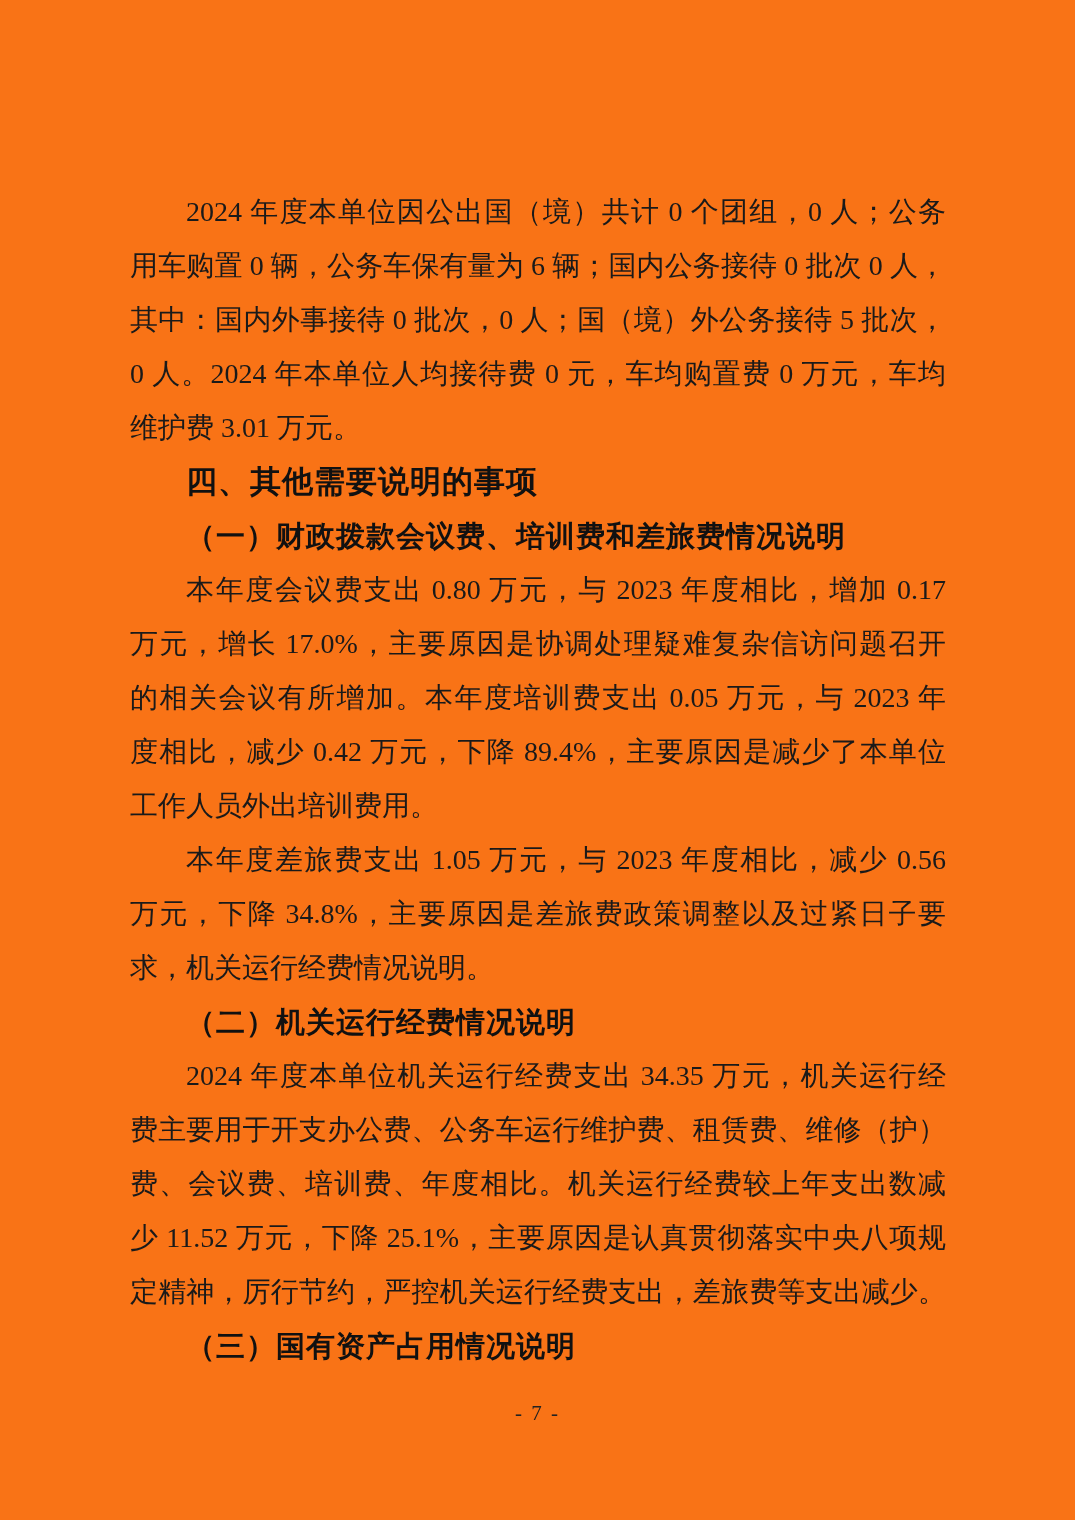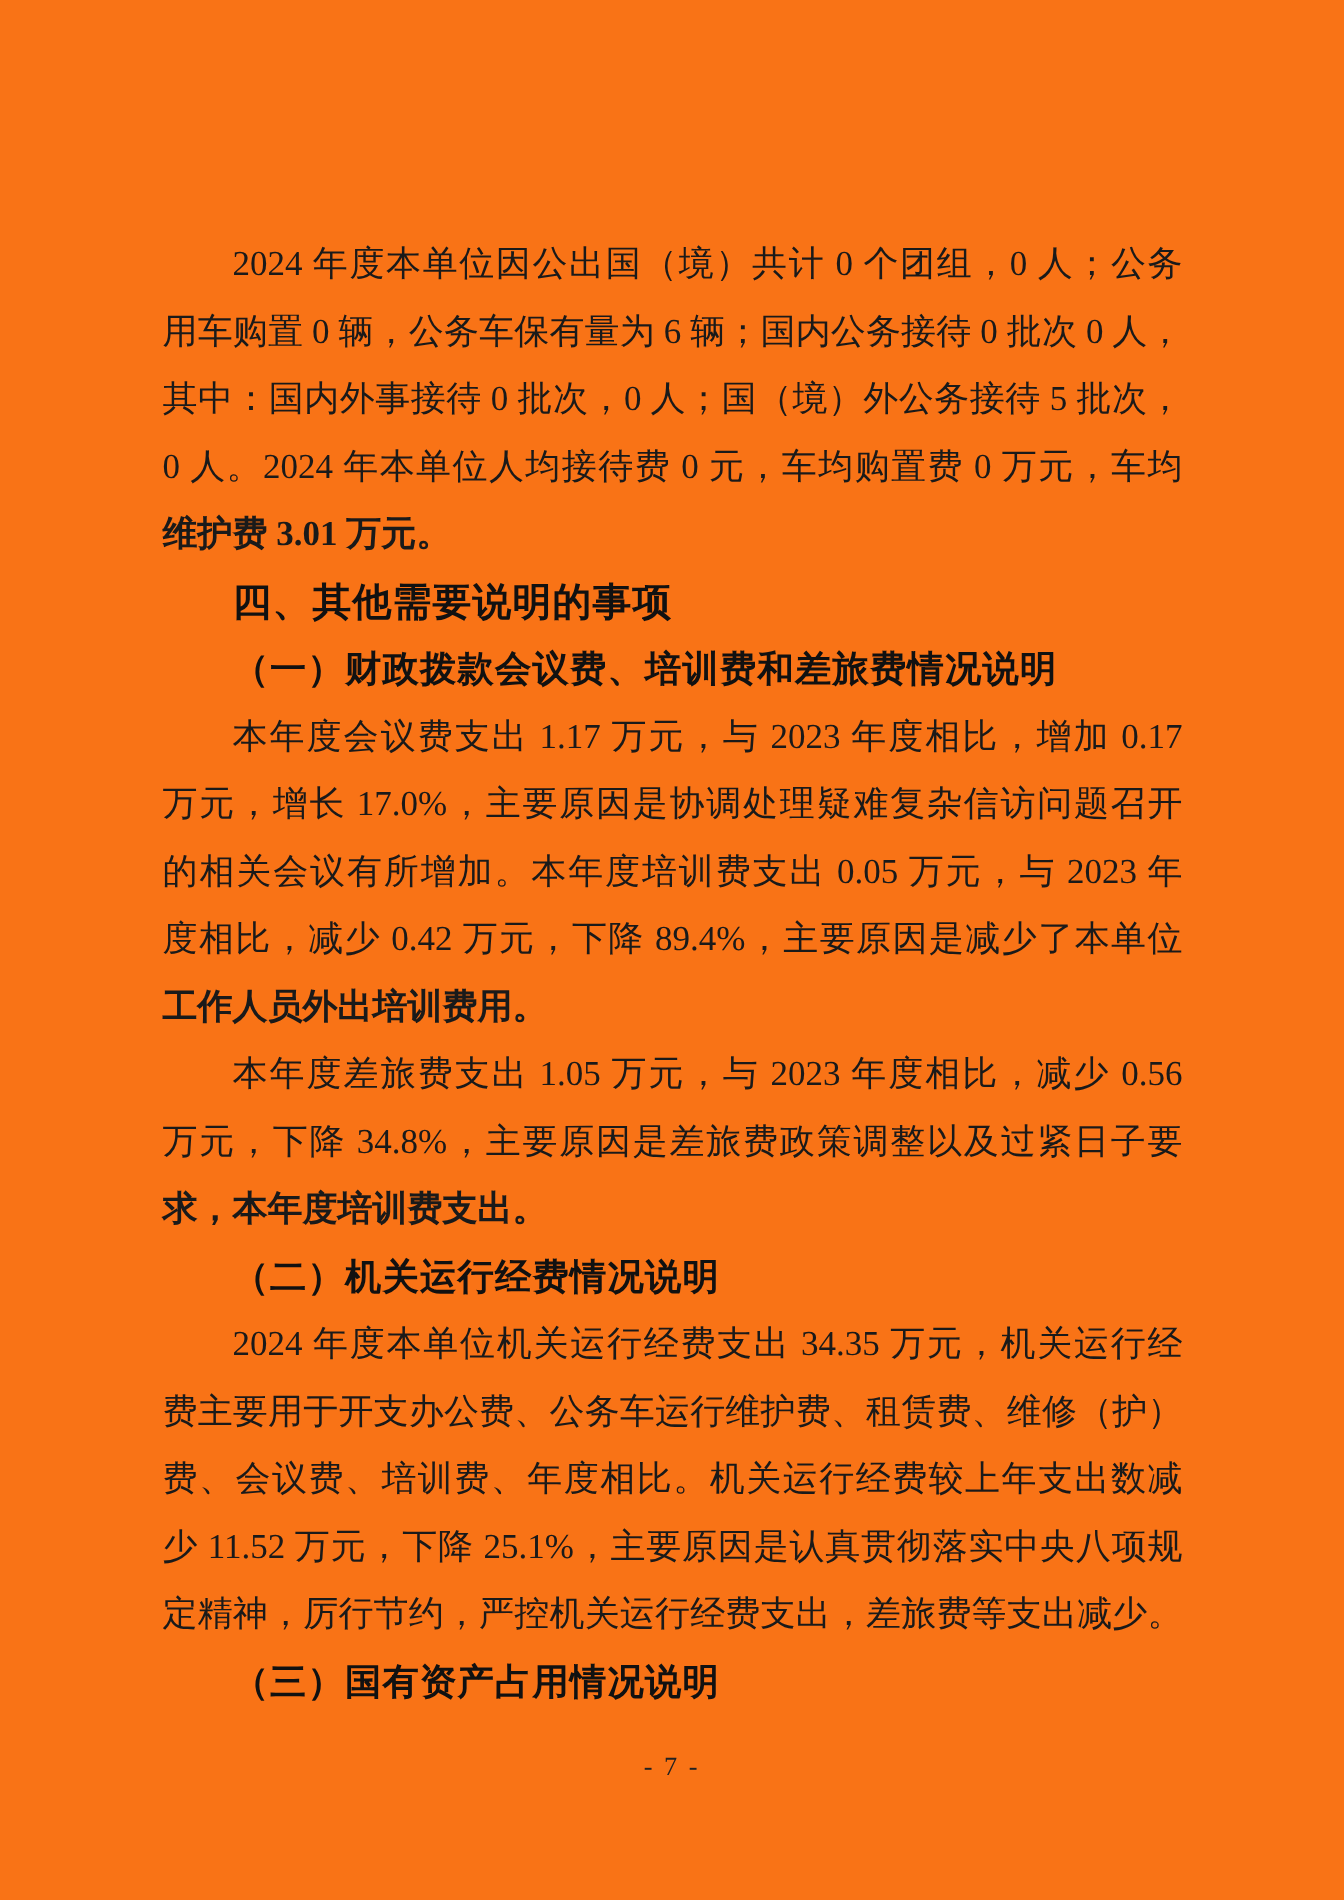--- a/index.html
+++ b/index.html
@@ -26,21 +26,20 @@
     font-size: 28px;
     line-height: 54px;
     height: 54px;
     text-align: justify;
     text-align-last: justify;
     color: #1a1a1a;
   }
   .line.last {
     text-align: center;
     text-align-last: left;
-    font-weight: bold;
   }
   .line.indent {
     text-indent: 56px;
   }
   .heading-main {
     font-size: 31px;
     line-height: 54px;
     height: 54px;
     font-weight: bold;
     font-family: "Liberation Sans", "DejaVu Sans", sans-serif;
@@ -83,31 +82,31 @@
       <div class="line">其中：国内外事接待 0 批次，0 人；国（境）外公务接待 5 批次，</div>
       <div class="line">0 人。2024 年本单位人均接待费 0 元，车均购置费 0 万元，车均</div>
       <div class="line last">维护费 3.01 万元。</div>
     </div>
 
     <div class="heading-main">四、其他需要说明的事项</div>
 
     <div class="heading-sub">（一）财政拨款会议费、培训费和差旅费情况说明</div>
 
     <div>
-      <div class="line indent">本年度会议费支出 1.17 万元，与 2023 年度相比，增加 0.17</div>
+      <div class="line indent">本年度会议费支出 0.80 万元，与 2023 年度相比，增加 0.17</div>
       <div class="line">万元，增长 17.0%，主要原因是协调处理疑难复杂信访问题召开</div>
       <div class="line">的相关会议有所增加。本年度培训费支出 0.05 万元，与 2023 年</div>
       <div class="line">度相比，减少 0.42 万元，下降 89.4%，主要原因是减少了本单位</div>
       <div class="line last">工作人员外出培训费用。</div>
     </div>
 
     <div>
       <div class="line indent">本年度差旅费支出 1.05 万元，与 2023 年度相比，减少 0.56</div>
       <div class="line">万元，下降 34.8%，主要原因是差旅费政策调整以及过紧日子要</div>
-      <div class="line last">求，本年度培训费支出。</div>
+      <div class="line last">求，机关运行经费情况说明。</div>
     </div>
 
     <div class="heading-sub">（二）机关运行经费情况说明</div>
 
     <div>
       <div class="line indent">2024 年度本单位机关运行经费支出 34.35 万元，机关运行经</div>
       <div class="line">费主要用于开支办公费、公务车运行维护费、租赁费、维修（护）</div>
       <div class="line">费、会议费、培训费、年度相比。机关运行经费较上年支出数减</div>
       <div class="line">少 11.52 万元，下降 25.1%，主要原因是认真贯彻落实中央八项规</div>
       <div class="line">定精神，厉行节约，严控机关运行经费支出，差旅费等支出减少。</div>

